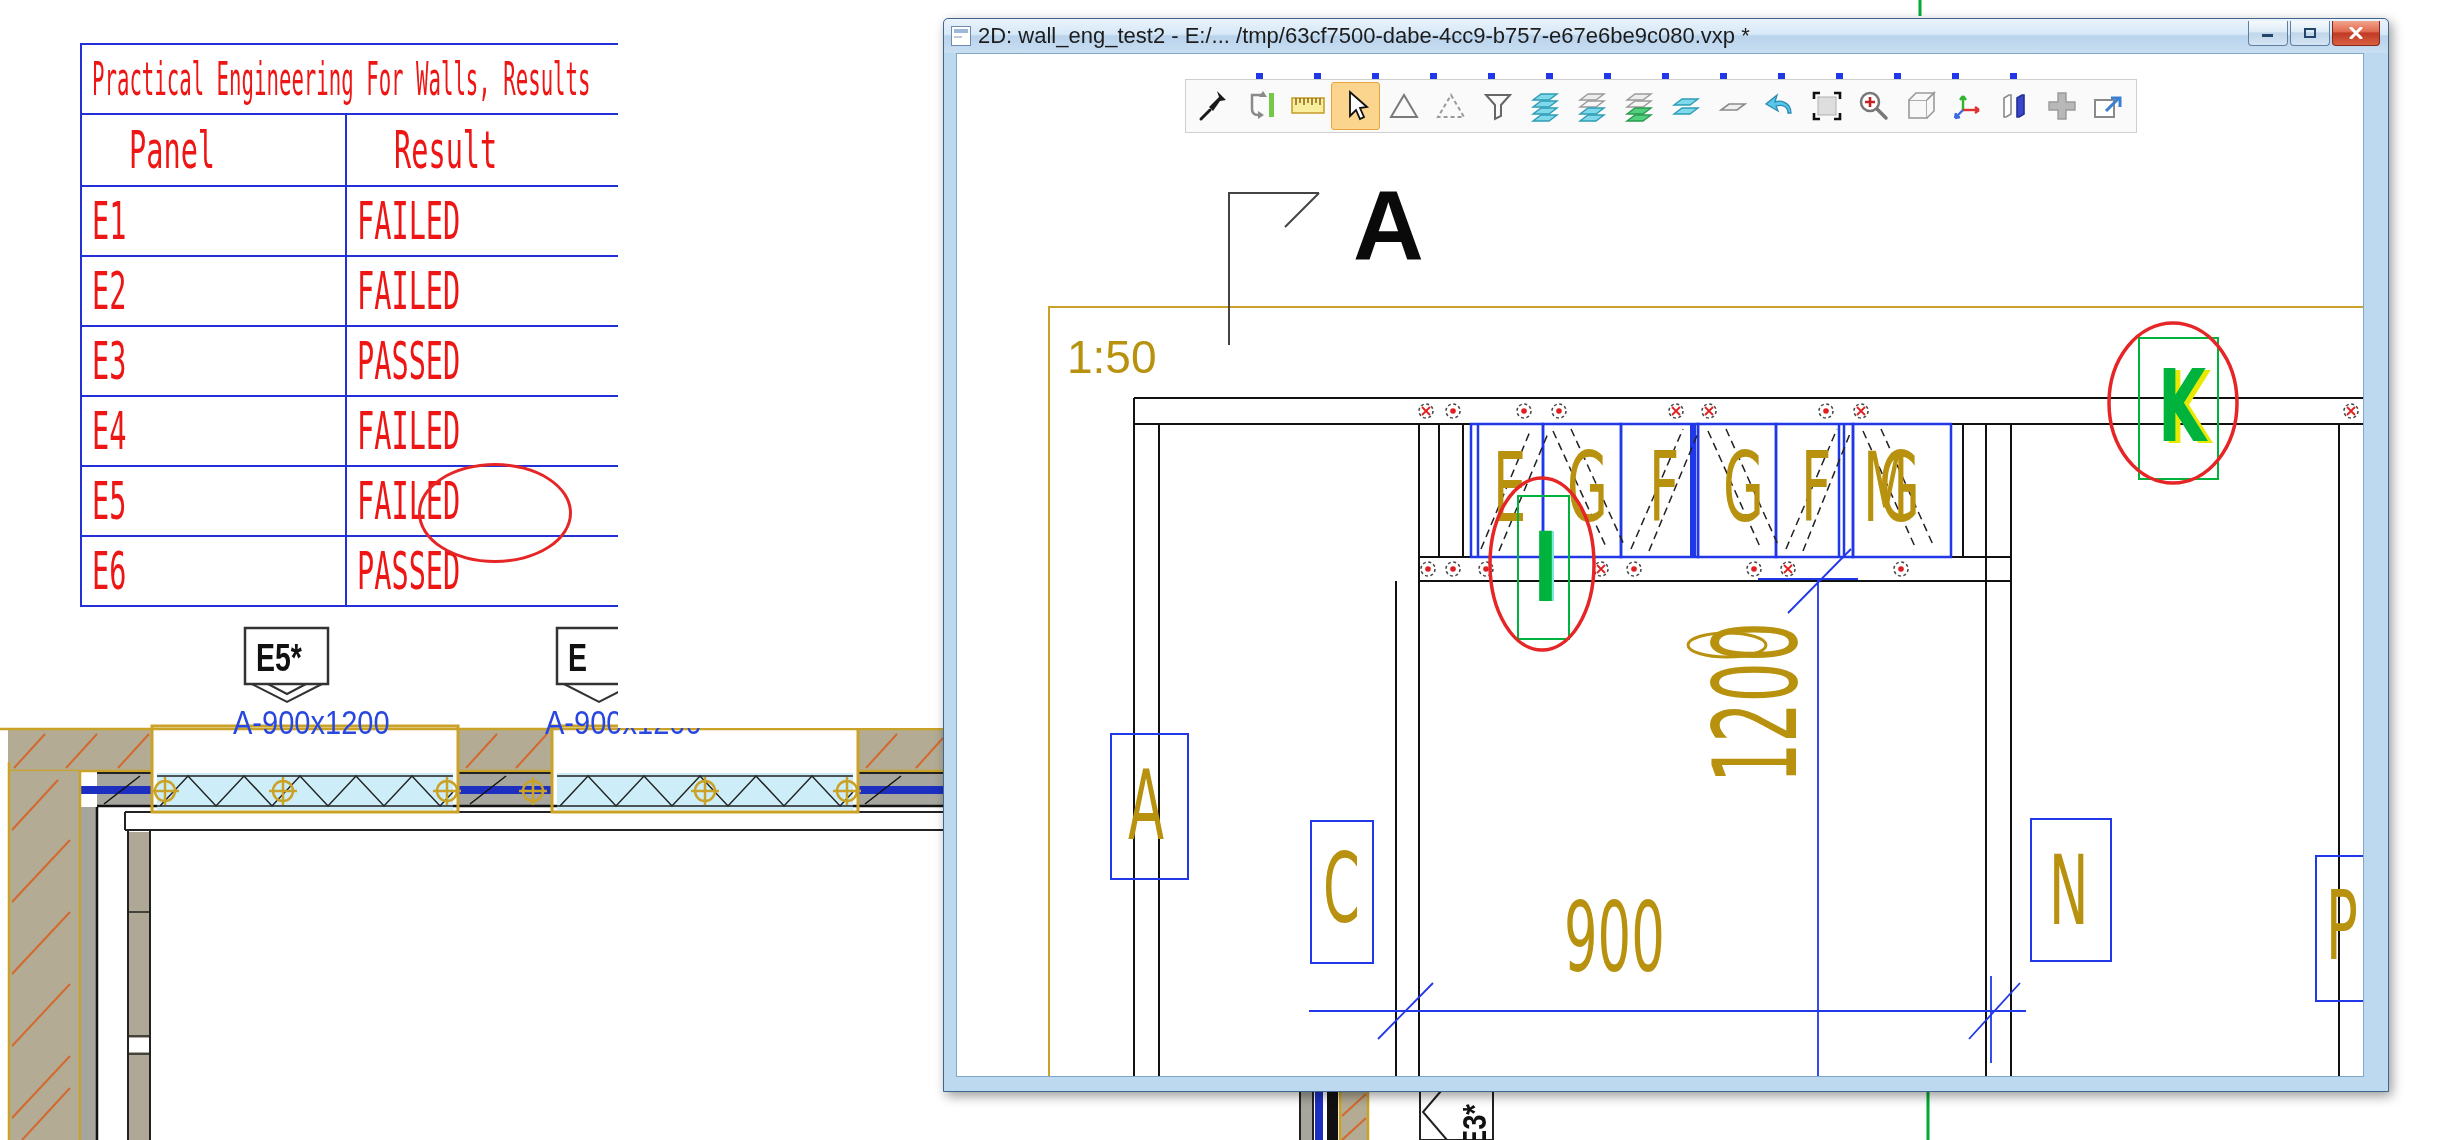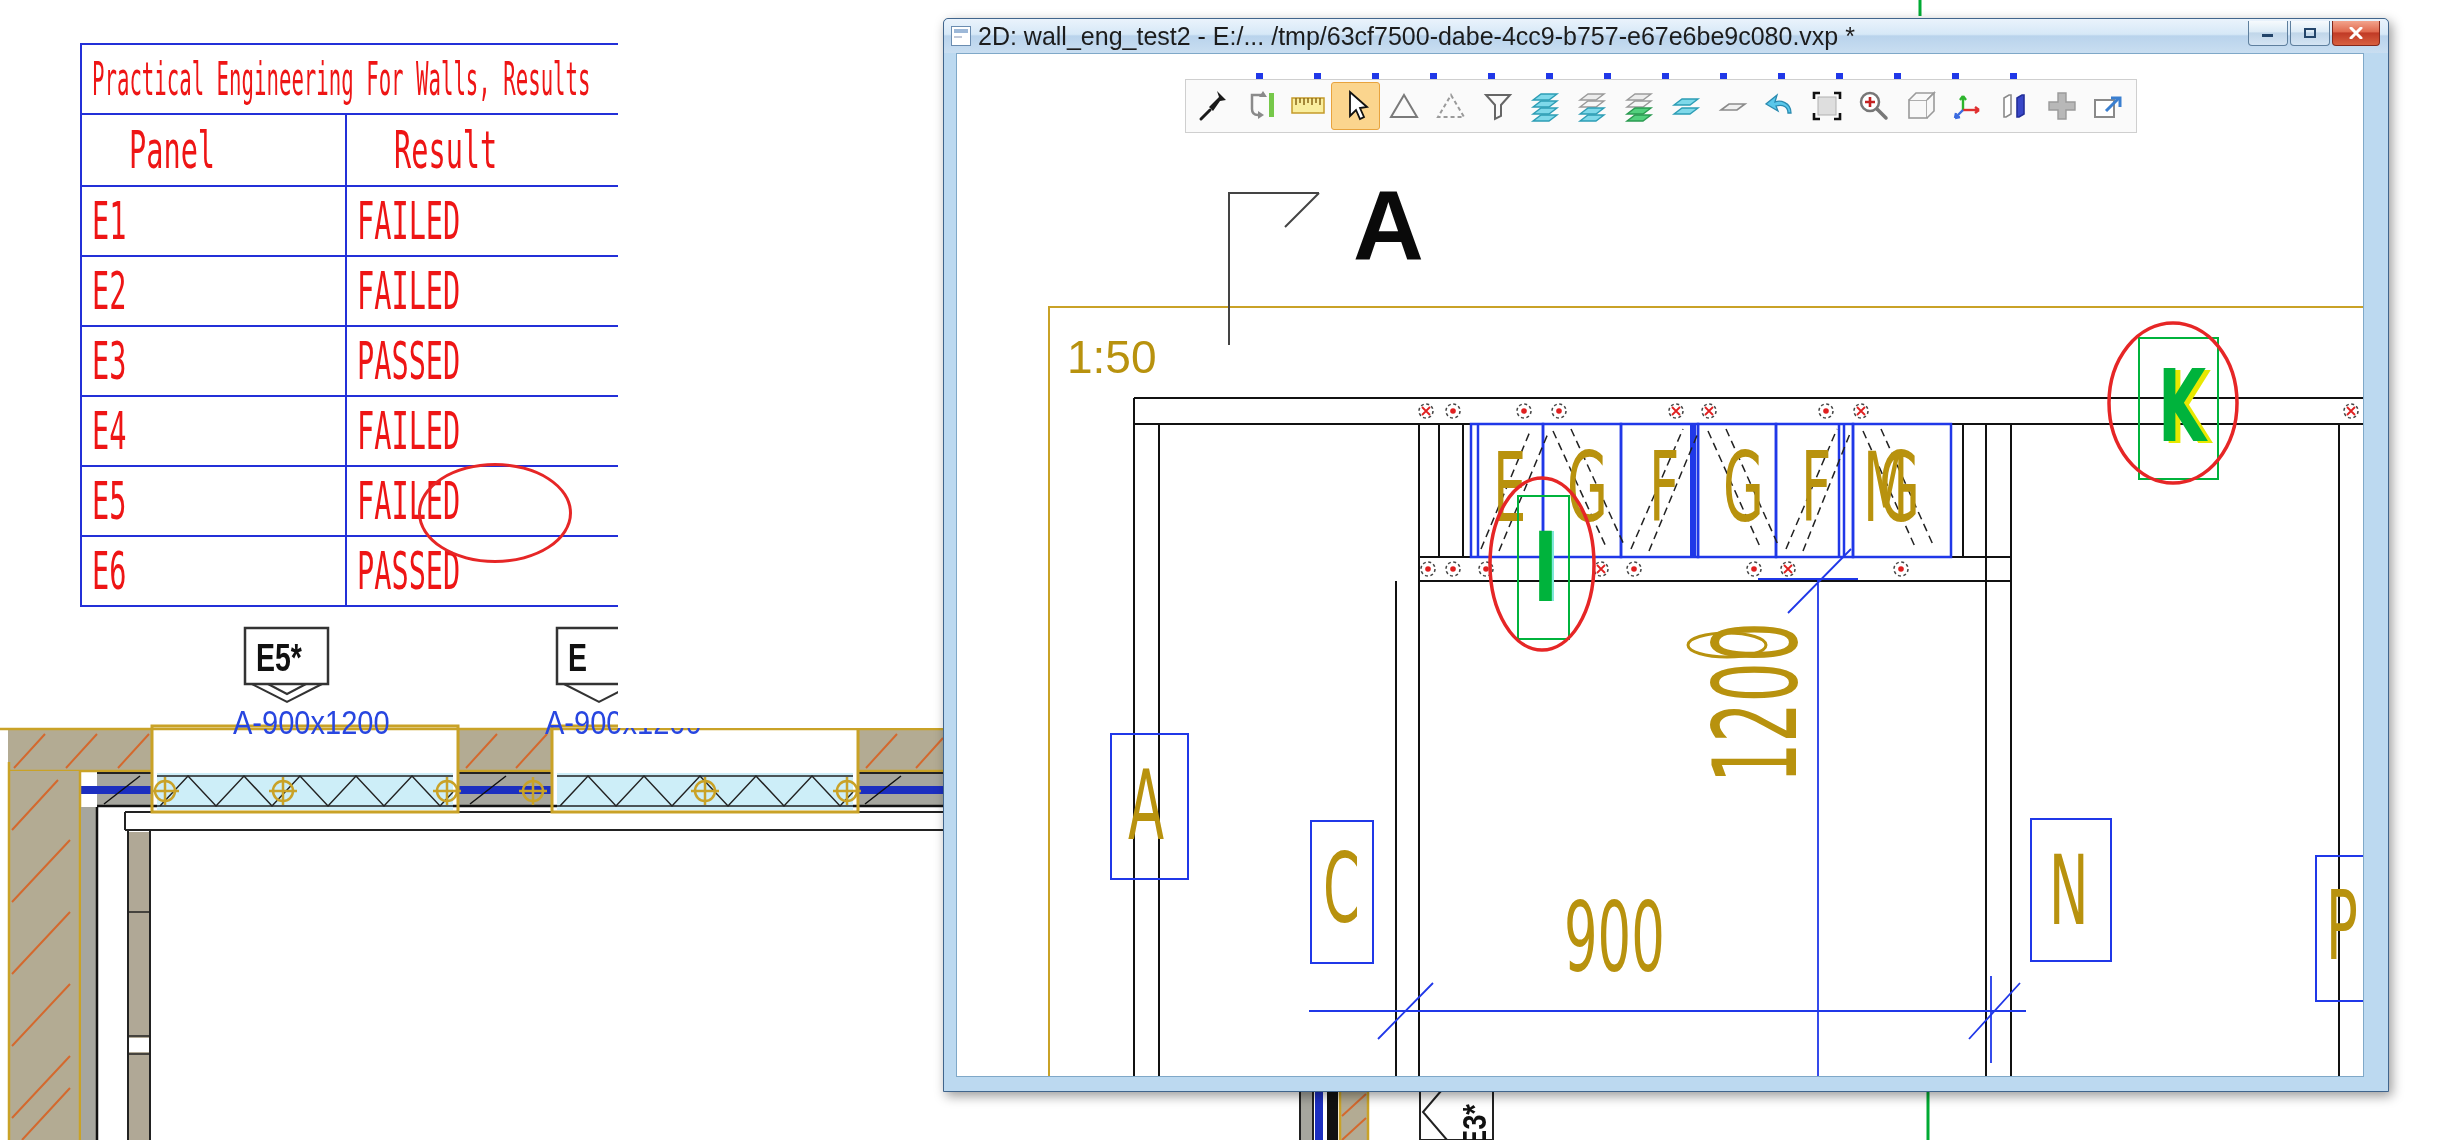--- a/index.html
+++ b/index.html
@@ -24,21 +24,21 @@
   #cadwin{position:absolute;left:943px;top:18px;width:1444px;height:1072px;z-index:10;
           background:#bcd9f0;border:1px solid #41658c;border-radius:5px 5px 0 0;
           box-shadow:3px 4px 12px rgba(0,0,0,0.40);}
   #titlebar{position:absolute;left:0;top:0;right:0;height:34px;
             background:linear-gradient(#eaf3fc 0%,#d6e8f7 45%,#b9d3ec 50%,#c9def1 100%);
             border-radius:5px 5px 0 0;display:flex;align-items:center;}
   #titleIcon{width:18px;height:18px;margin:0 7px 0 7px;background:#fff;border:1px solid #6a8cb0;
              position:relative;flex:0 0 auto;}
   #titleIcon:before{content:"";position:absolute;left:2px;top:2px;right:2px;height:4px;background:#9db8d8;}
   #titleIcon:after{content:"";position:absolute;left:2px;top:9px;width:8px;height:2px;background:#c0c8d8;}
-  #titleText{font-size:25px;color:#1c1c1c;white-space:nowrap;overflow:hidden;flex:1 1 auto;}
+  #titleText{font-size:22px;color:#1c1c1c;white-space:nowrap;overflow:hidden;flex:1 1 auto;}
   #winBtns{display:flex;gap:2px;margin:0 8px 6px 8px;flex:0 0 auto;}
   .wbtn{width:38px;height:24px;border:1px solid #5e7f9e;border-radius:0 0 4px 4px;border-top:none;
         background:linear-gradient(#f6fafd,#dcebf6 45%,#c0d6e9 50%,#d4e4f3);
         display:flex;align-items:center;justify-content:center;}
   .wbtn.close{width:46px;border-color:#83281c;
         background:linear-gradient(#f2a38c,#e0694e 45%,#c03a26 50%,#d8603f);}
 
   #canvasWrap{position:absolute;left:12px;top:34px;width:1406px;height:1022px;background:#ffffff;
               border:1px solid #7fa8c8;overflow:hidden;}
   #toolbar{position:absolute;left:228px;top:25px;width:952px;height:54px;background:#fafafa;

